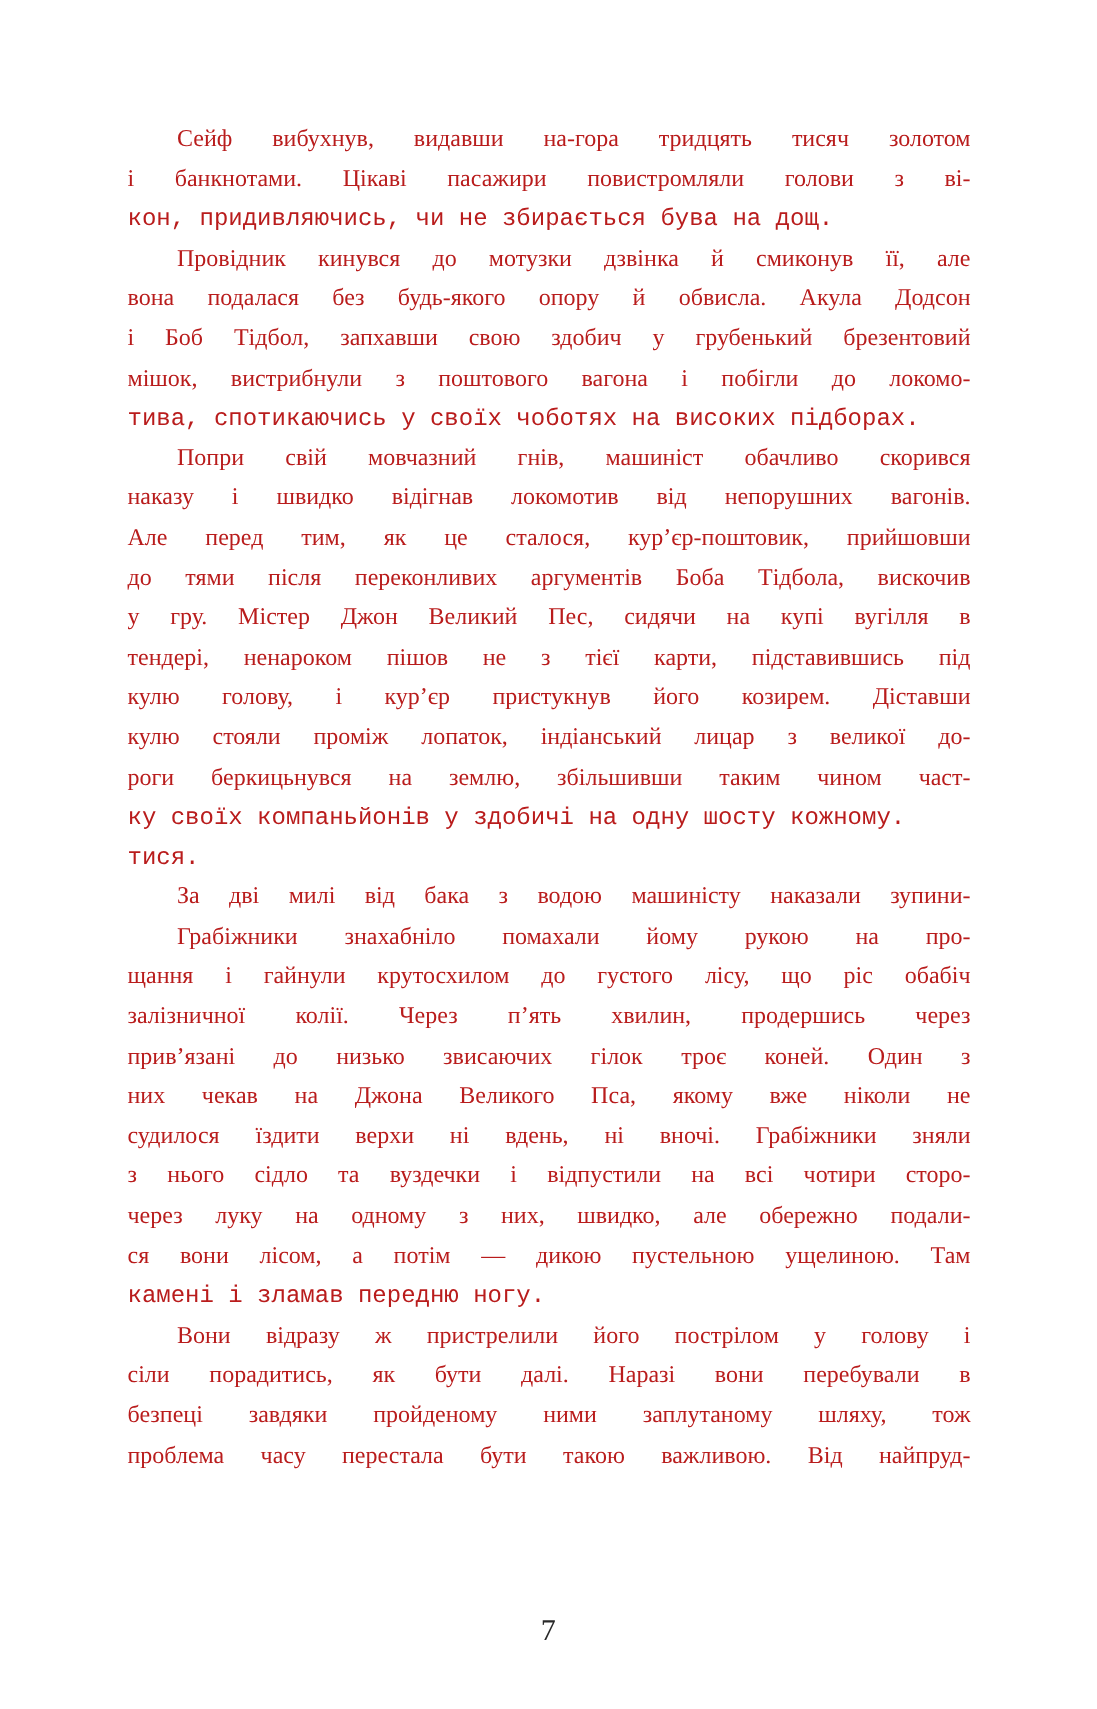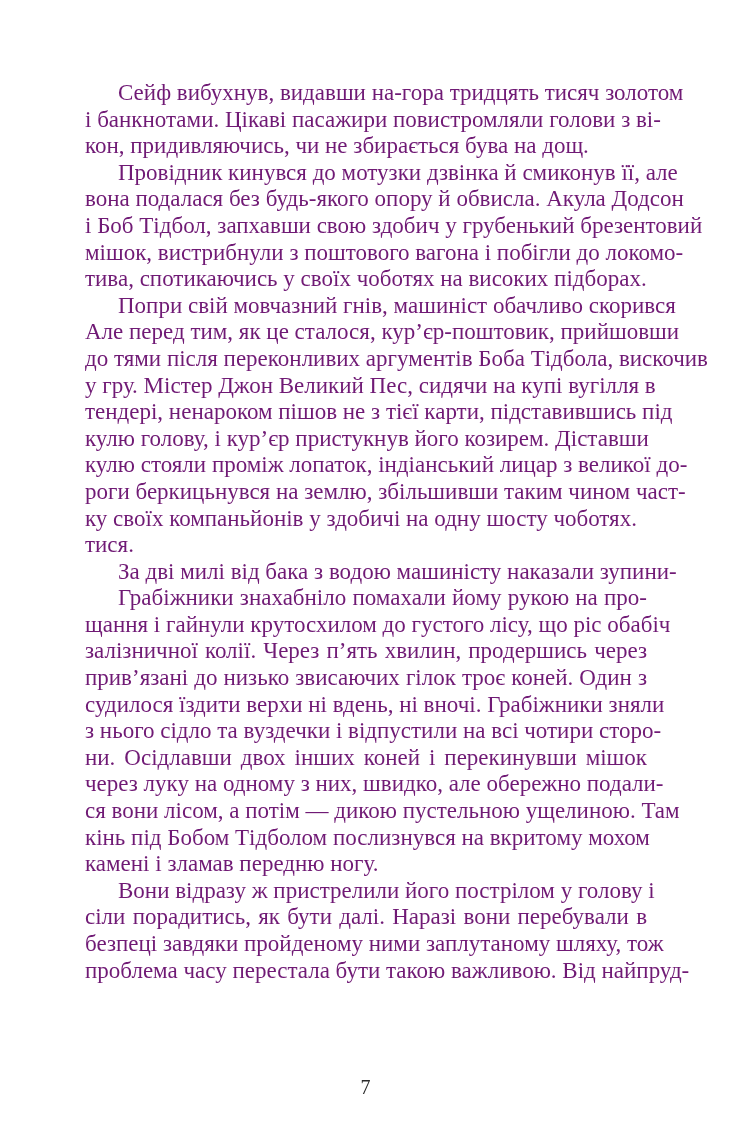--- a/index.html
+++ b/index.html
@@ -3,32 +3,32 @@
   <meta charset="utf-8">
   <style>
     html, body { margin: 0; padding: 0; background: #ffffff; }
     body { width: 731px; height: 1139px; position: relative; overflow: hidden; }
     .page {
       position: absolute;
       left: 85px;
       top: 80px;
       width: 562px;
       font-family: "Liberation Serif", "DejaVu Serif", serif;
-      font-size: 23px;
+      font-size: 16px;
       line-height: 26.6px;
-      color: #701a75;
+      color: #b91c1c;
     }
     .line {
       display: block;
       white-space: nowrap;
       text-align: justify;
       text-align-last: justify;
       height: 26.6px;
     }
-    .line.last { text-align-last: left; }
+    .line.last { text-align-last: left; font-family: Liberation Mono, monospace; }
     .line.indent { padding-left: 33px; }
     .page-number {
       position: absolute;
       left: 0; right: 0;
       top: 1076px;
       text-align: center;
       font-family: "Liberation Serif", "DejaVu Serif", serif;
       font-size: 20px;
       color: #2a2a2a;
     }
@@ -44,44 +44,44 @@
     </div>
     <div class="paragraph">
       <span class="line indent">Провідник кинувся до мотузки дзвінка й смиконув її, але</span>
       <span class="line">вона подалася без будь-якого опору й обвисла. Акула Додсон</span>
       <span class="line">і Боб Тідбол, запхавши свою здобич у грубенький брезентовий</span>
       <span class="line">мішок, вистрибнули з поштового вагона і побігли до локомо-</span>
       <span class="line last">тива, спотикаючись у своїх чоботях на високих підборах.</span>
     </div>
     <div class="paragraph">
       <span class="line indent">Попри свій мовчазний гнів, машиніст обачливо скорився</span>
+      <span class="line">наказу і швидко відігнав локомотив від непорушних вагонів.</span>
       <span class="line">Але перед тим, як це сталося, кур’єр-поштовик, прийшовши</span>
       <span class="line">до тями після переконливих аргументів Боба Тідбола, вискочив</span>
       <span class="line">у гру. Містер Джон Великий Пес, сидячи на купі вугілля в</span>
       <span class="line">тендері, ненароком пішов не з тієї карти, підставившись під</span>
       <span class="line">кулю голову, і кур’єр пристукнув його козирем. Діставши</span>
       <span class="line">кулю стояли проміж лопаток, індіанський лицар з великої до-</span>
       <span class="line">роги беркицьнувся на землю, збільшивши таким чином част-</span>
-      <span class="line last">ку своїх компаньйонів у здобичі на одну шосту чоботях.</span>
+      <span class="line last">ку своїх компаньйонів у здобичі на одну шосту кожному.</span>
     </div>
     <div class="paragraph">
       <span class="line last">тися.</span>
       <span class="line indent">За дві милі від бака з водою машиністу наказали зупини-</span>
     </div>
     <div class="paragraph">
       <span class="line indent">Грабіжники знахабніло помахали йому рукою на про-</span>
       <span class="line">щання і гайнули крутосхилом до густого лісу, що ріс обабіч</span>
       <span class="line">залізничної колії. Через п’ять хвилин, продершись через</span>
       <span class="line">прив’язані до низько звисаючих гілок троє коней. Один з</span>
+      <span class="line">них чекав на Джона Великого Пса, якому вже ніколи не</span>
       <span class="line">судилося їздити верхи ні вдень, ні вночі. Грабіжники зняли</span>
       <span class="line">з нього сідло та вуздечки і відпустили на всі чотири сторо-</span>
-      <span class="line">ни. Осідлавши двох інших коней і перекинувши мішок</span>
       <span class="line">через луку на одному з них, швидко, але обережно подали-</span>
       <span class="line">ся вони лісом, а потім — дикою пустельною ущелиною. Там</span>
-      <span class="line">кінь під Бобом Тідболом послизнувся на вкритому мохом</span>
       <span class="line last">камені і зламав передню ногу.</span>
     </div>
     <div class="paragraph">
       <span class="line indent">Вони відразу ж пристрелили його пострілом у голову і</span>
       <span class="line">сіли порадитись, як бути далі. Наразі вони перебували в</span>
       <span class="line">безпеці завдяки пройденому ними заплутаному шляху, тож</span>
       <span class="line">проблема часу перестала бути такою важливою. Від найпруд-</span>
     </div>
   </div>
 <div class="page-number">7</div>

